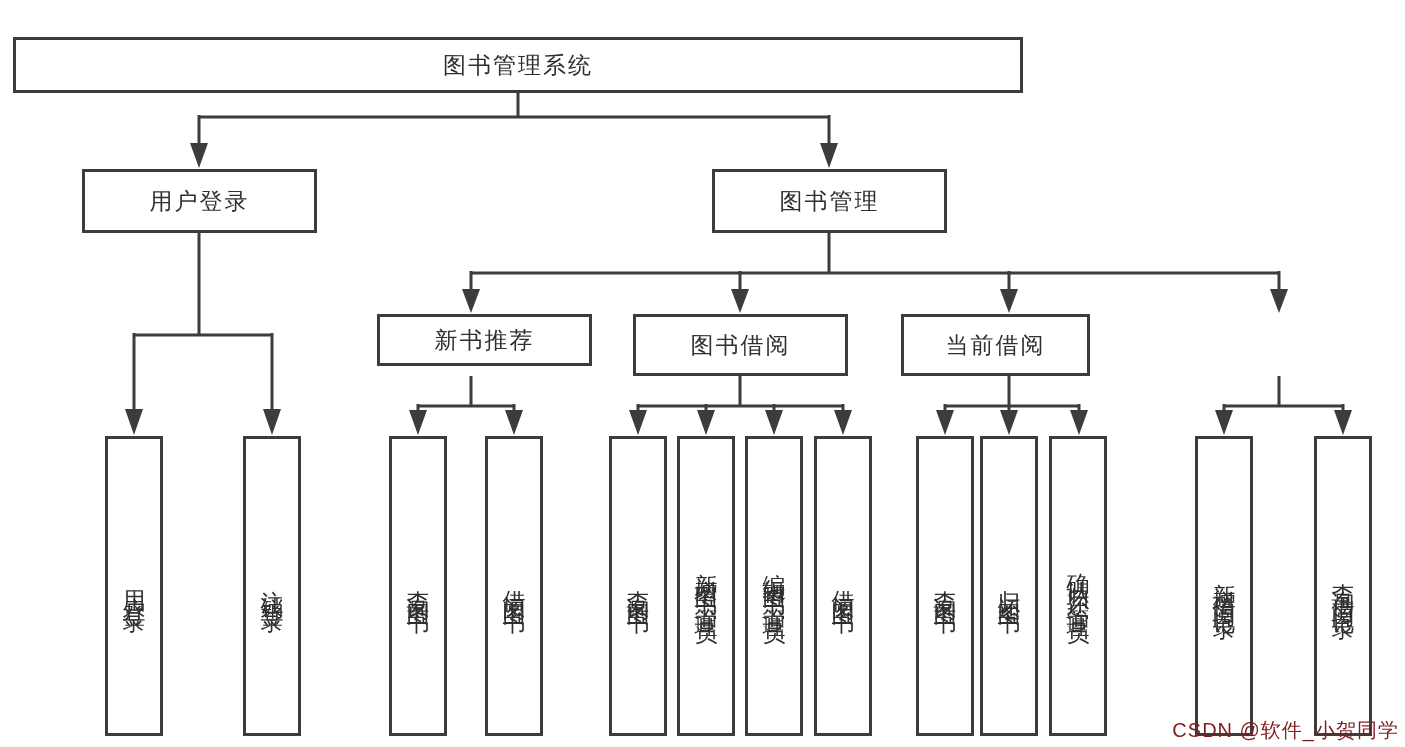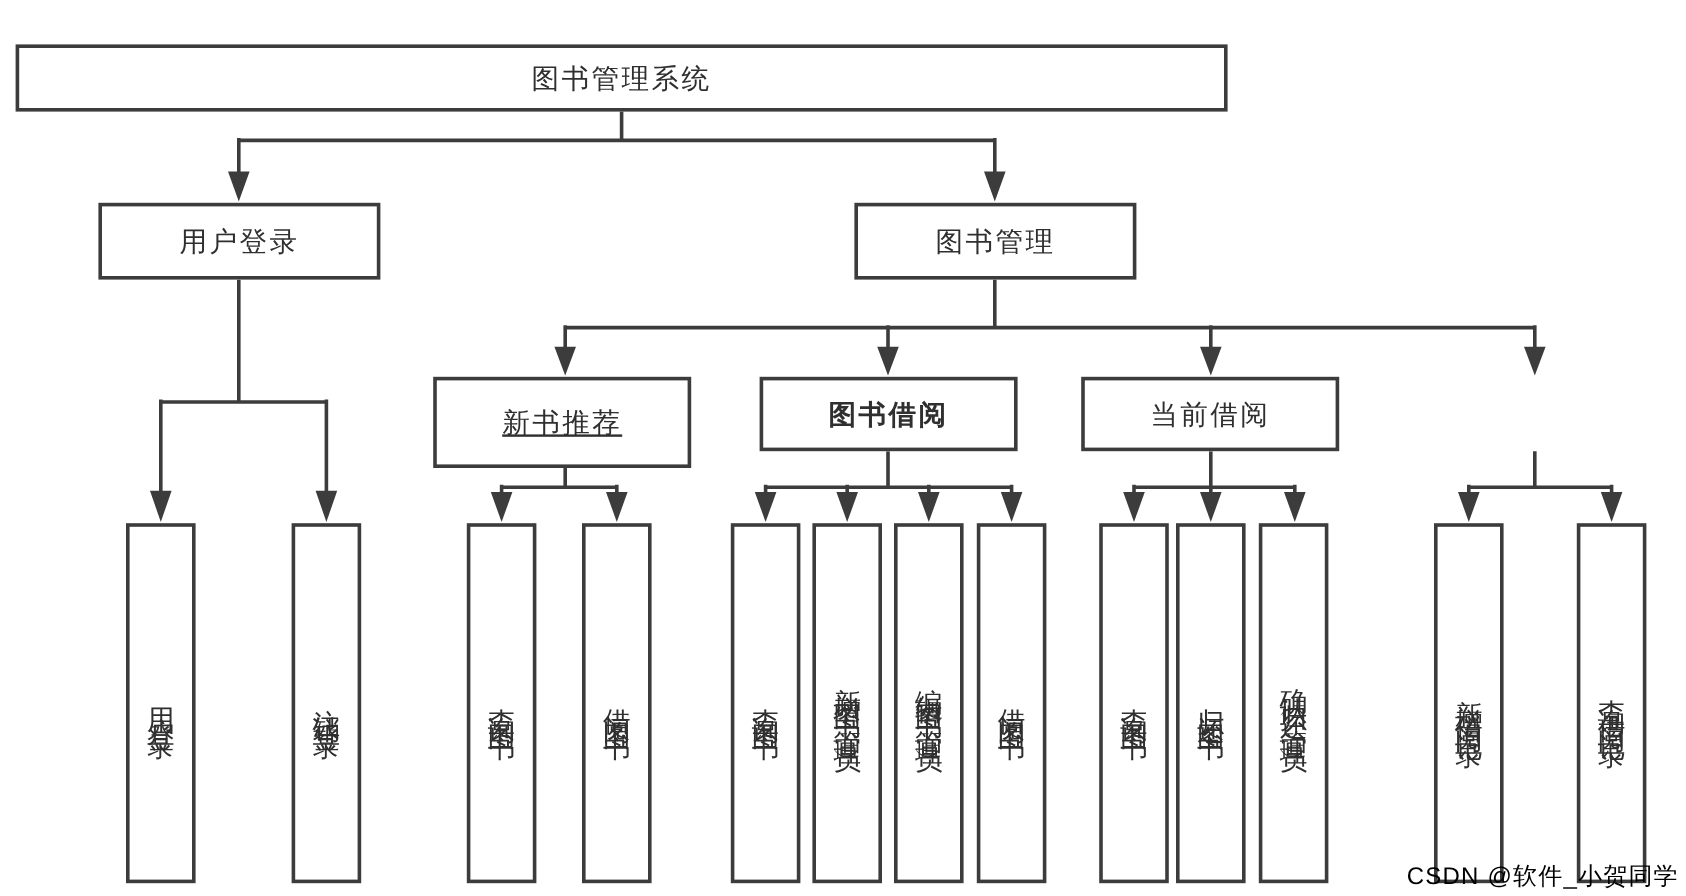--- a/index.html
+++ b/index.html
@@ -49,21 +49,21 @@
     letter-spacing: 7px;
     line-height: 1;
     color: #2f2f2f;
   }
   #watermark {
     position: absolute;
     right: 6px;
     bottom: 3px;
     font-size: 20px;
     letter-spacing: 1px;
-    color: #000000;
+    color: #7f1d1d;
     z-index: 5;
     white-space: nowrap;
   }
 </style>
 </head>
 <body>
 
 <div id="canvas">
 
   <svg id="connectors" viewBox="0 0 1405 747" xmlns="http://www.w3.org/2000/svg">
@@ -111,23 +111,23 @@
       <polygon points="1215,410 1233,410 1224,435"></polygon>
       <polygon points="1334,410 1352,410 1343,435"></polygon>
     </g>
   </svg>
 
   <div class="box hbox" style="left:13px; top:13px; width:1010px; height:56px;margin-top:24px;">图书管理系统</div>
 
   <div class="box hbox" style="left:82px; top:169px; width:235px; height:64px;">用户登录</div>
   <div class="box hbox" style="left:712px; top:169px; width:235px; height:64px;">图书管理</div>
 
-  <div class="box hbox" style="left:361px; top:314px; width:215px; height:76px;text-decoration:underline;">新书推荐</div>
-  <div class="box hbox" style="left:633px; top:314px; width:215px; height:62px;font-weight:bold;">图书借阅</div>
-  <div class="box hbox" style="left:901px; top:314px; width:215px; height:62px;">当前借阅</div>
+  <div class="box hbox" style="left:377px; top:314px; width:215px; height:52px;">新书推荐</div>
+  <div class="box hbox" style="left:633px; top:314px; width:215px; height:62px;">图书借阅</div>
+  <div class="box hbox" style="left:901px; top:314px; width:189px; height:62px;">当前借阅</div>
 
   <div class="box leaf" style="left:105px;">
     <span class="vtext">用户登录</span>
   </div>
   <div class="box leaf" style="left:243px;">
     <span class="vtext">注销登录</span>
   </div>
 
   <div class="box leaf" style="left:389px;">
     <span class="vtext">查询图书</span>

